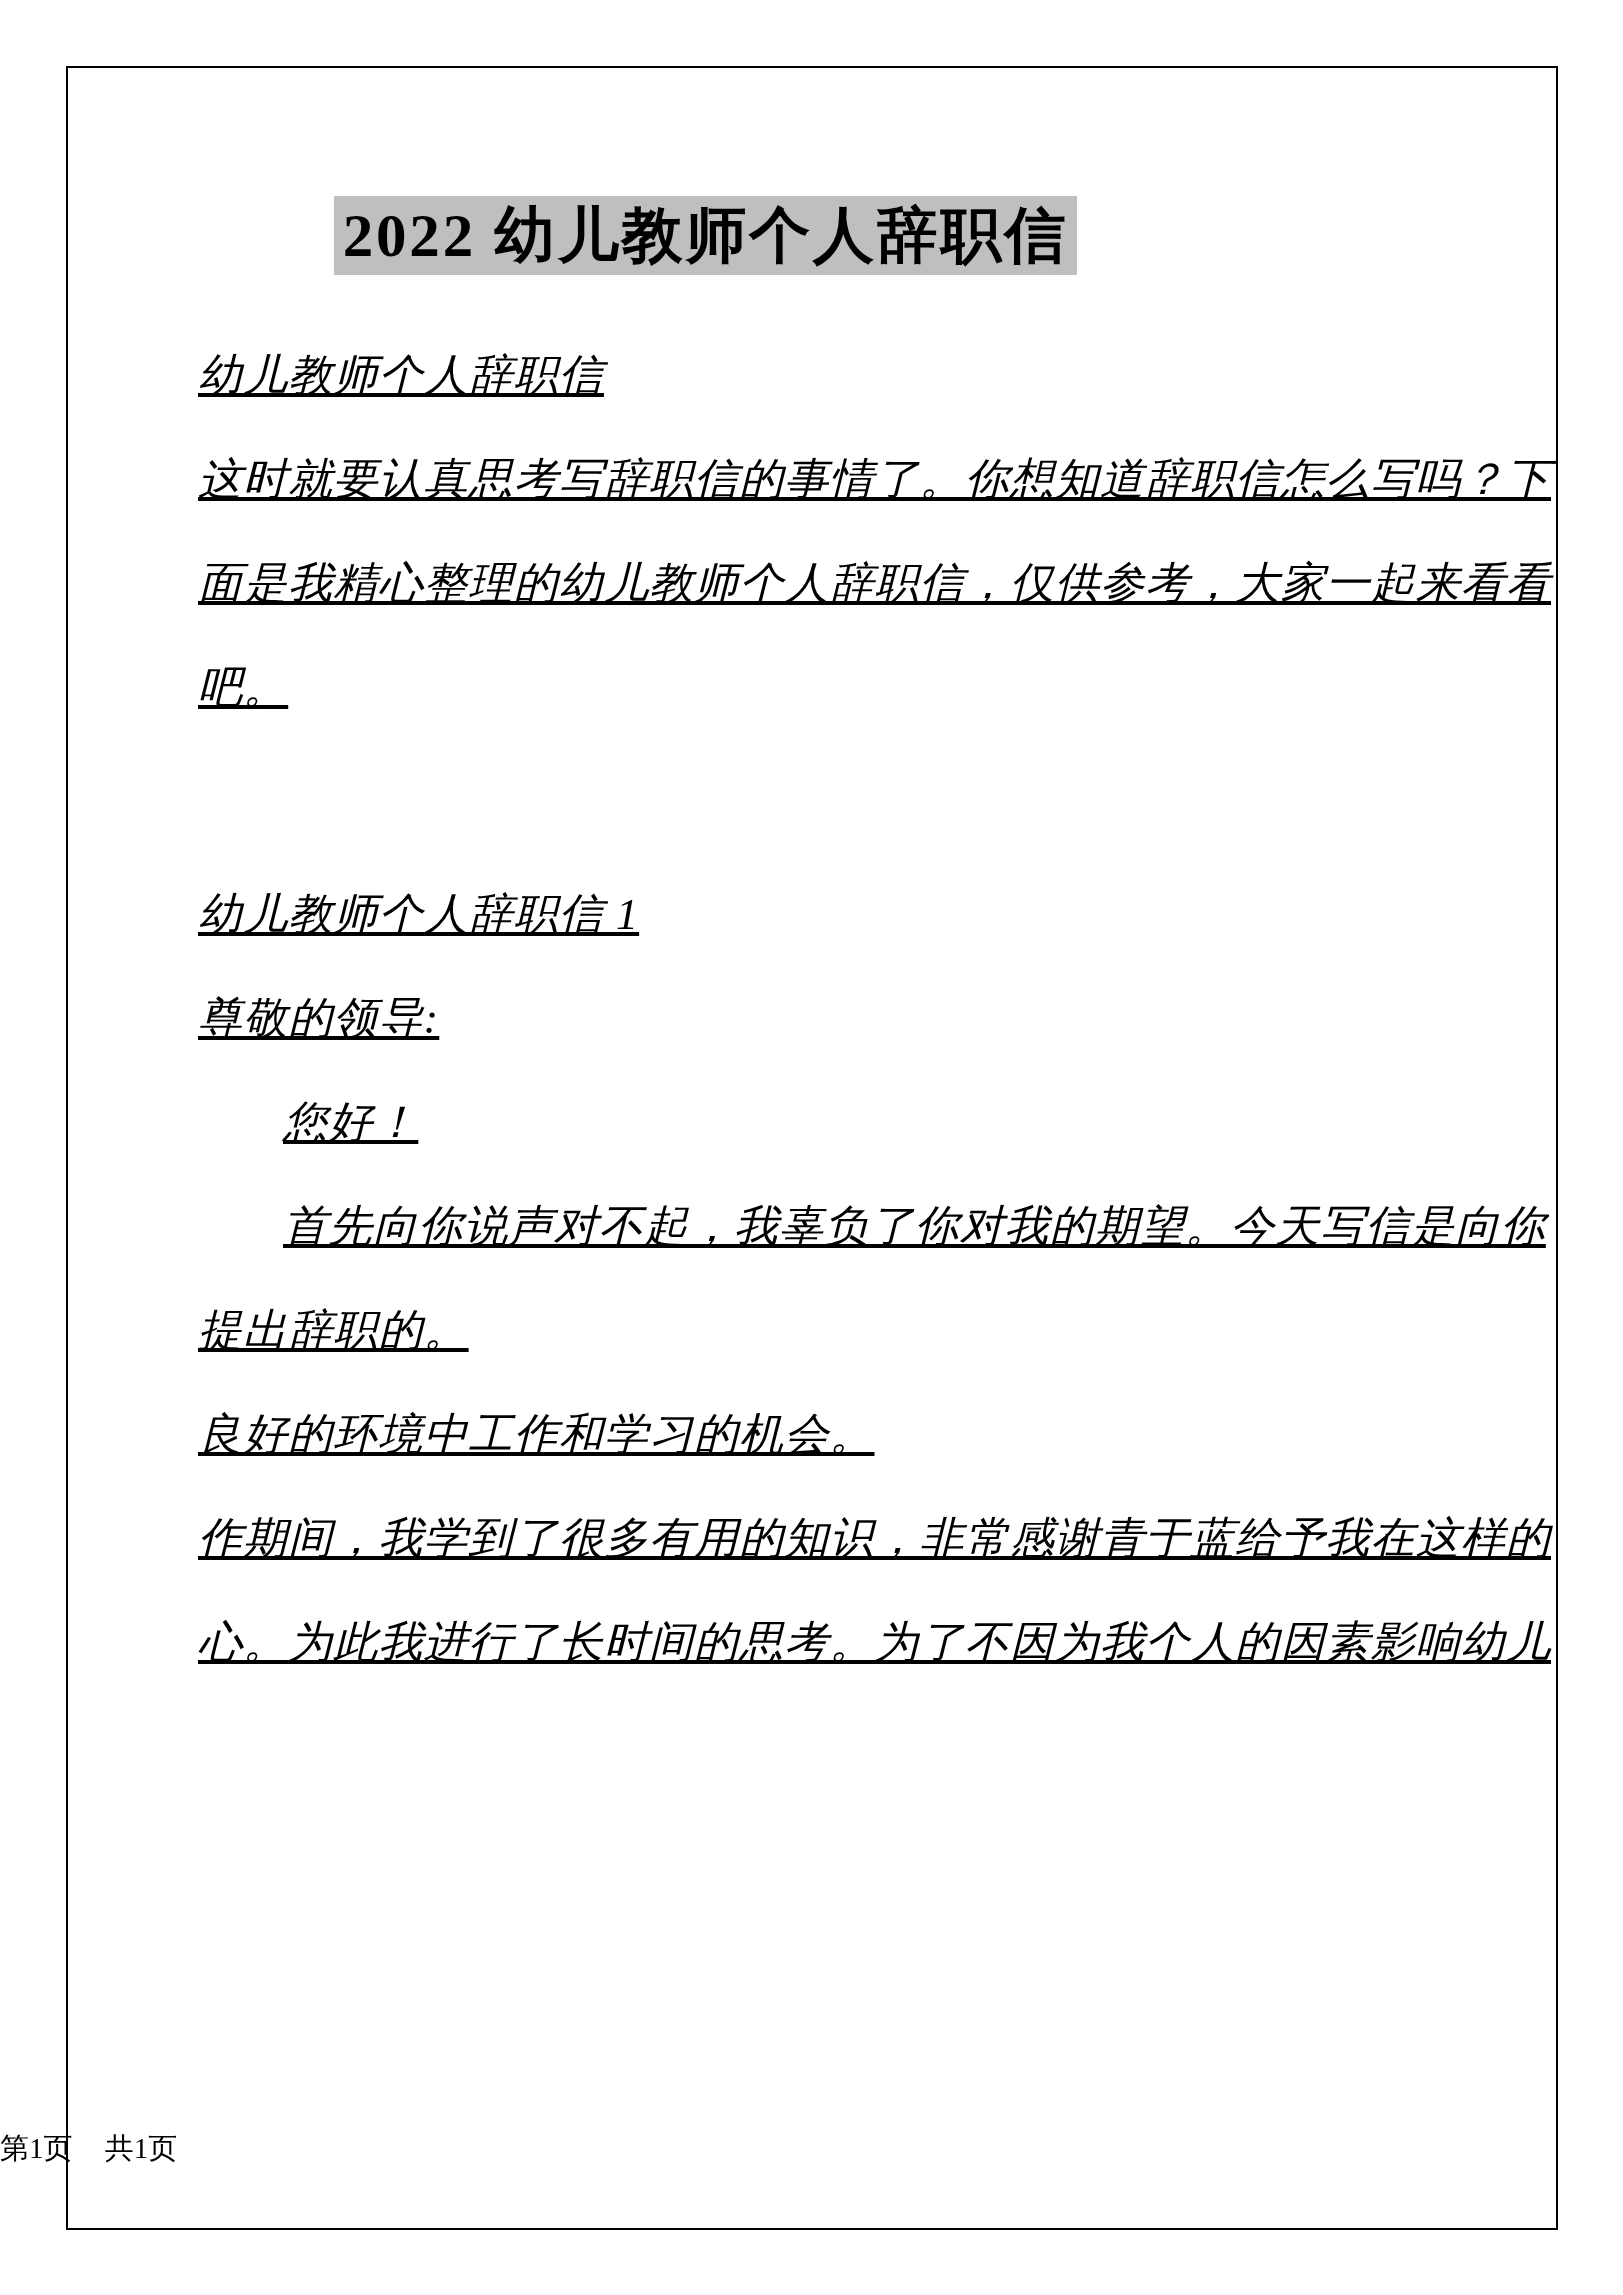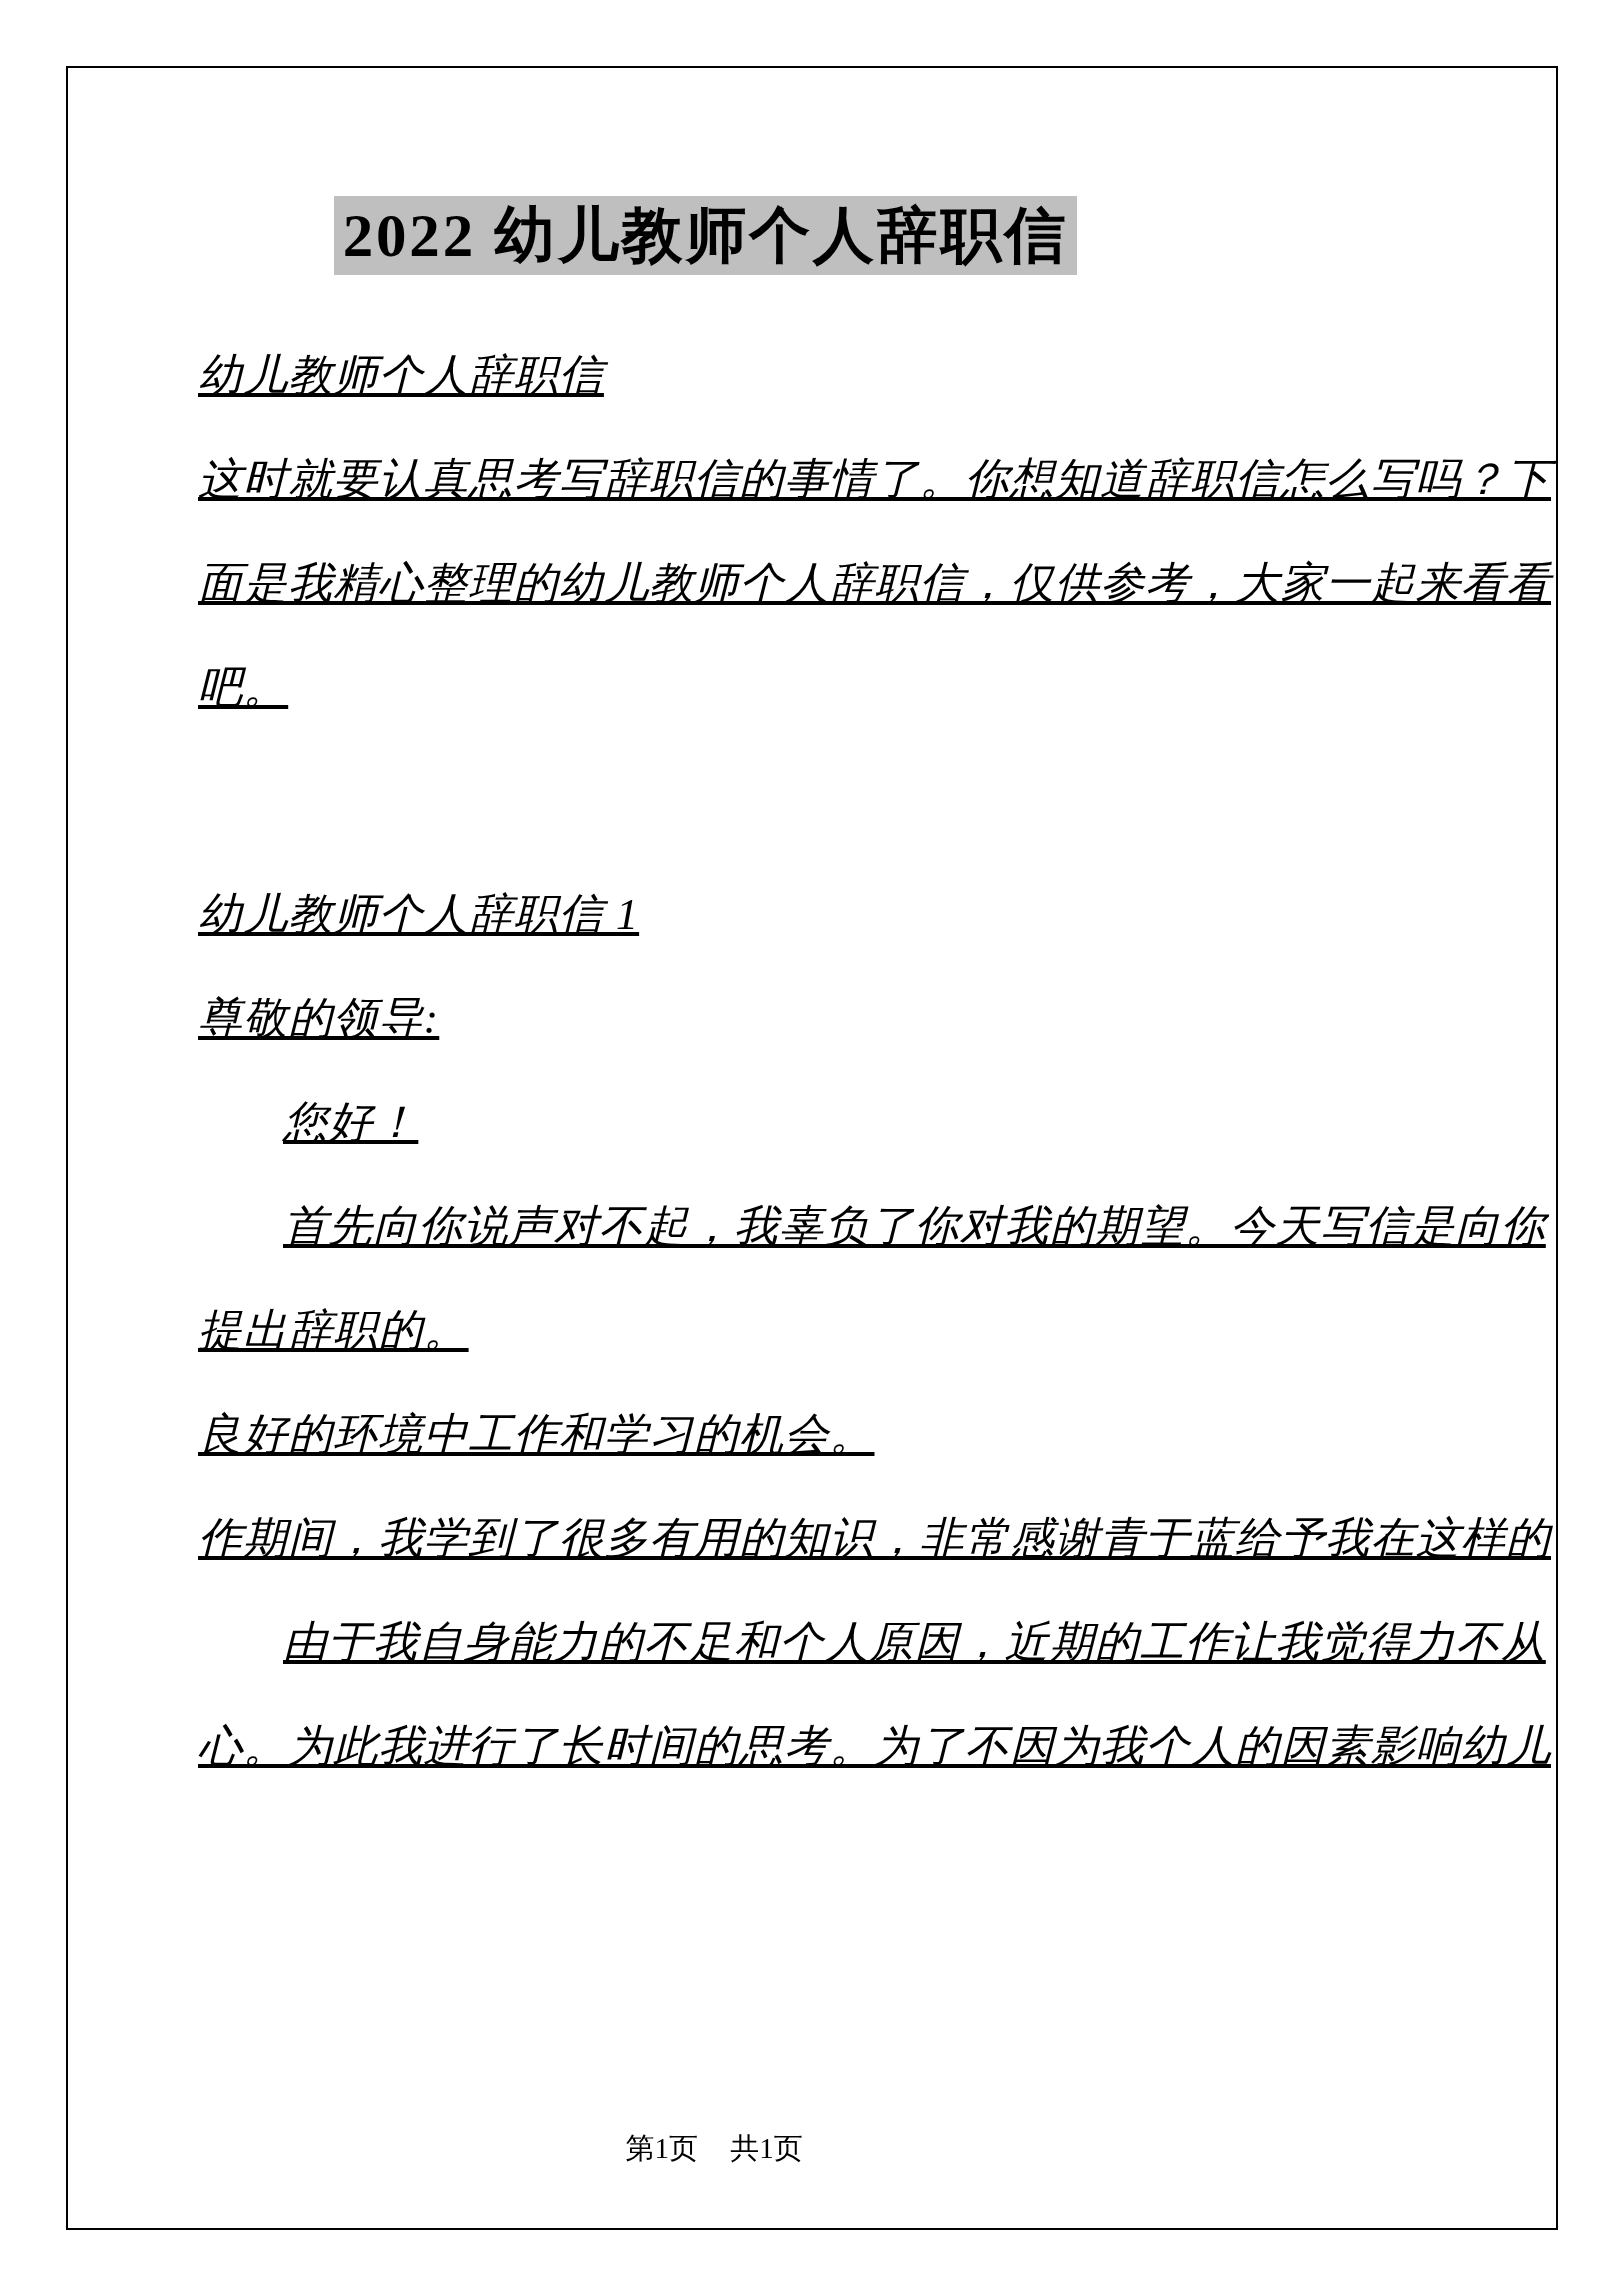--- a/index.html
+++ b/index.html
@@ -57,26 +57,24 @@
   .line.fill {
     text-align: justify;
     text-align-last: justify;
   }
   .line.gap { height: 123px; }
   .footer {
     position: absolute;
     left: 0;
     top: 2131px;
     width: 1340px;
-    text-align: center;
     font-size: 29px;
     line-height: 34px;
     word-spacing: 25px;
     font-style: normal;
-    margin-left: 44px;
   }
 </style>
 </head>
 <body>
 
 <div class="page-border"></div>
 
 <div class="title-wrap">
   <span class="title-highlight">2022 幼儿教师个人辞职信</span>
 </div>
@@ -87,18 +85,17 @@
   <div class="line fill">面是我精心整理的幼儿教师个人辞职信，仅供参考，大家一起来看看</div>
   <div class="line">吧。</div>
   <div class="line gap"></div>
   <div class="line">幼儿教师个人辞职信 1</div>
   <div class="line">尊敬的领导:</div>
   <div class="line indent">您好！</div>
   <div class="line indent fill">首先向你说声对不起，我辜负了你对我的期望。今天写信是向你</div>
   <div class="line">提出辞职的。</div>
   <div class="line">良好的环境中工作和学习的机会。</div>
   <div class="line fill">作期间，我学到了很多有用的知识，非常感谢青于蓝给予我在这样的</div>
-  <div class="line indent fill">由于我自身能力的不足和个人原因，近期的工作让我觉得力不从</div>
   <div class="line fill">心。为此我进行了长时间的思考。为了不因为我个人的因素影响幼儿</div>
 </div>
 
 <div class="footer">第1页 共1页</div>
 
 
 </body></html>

